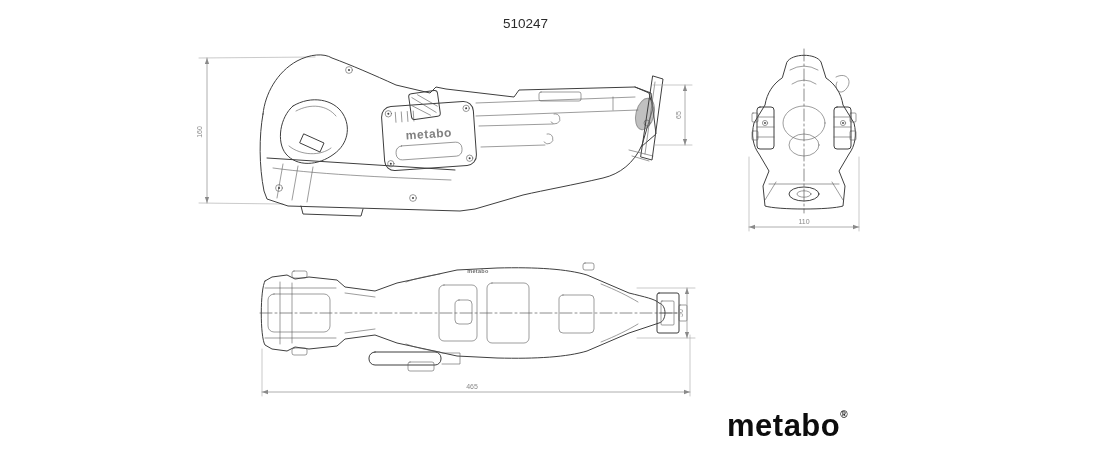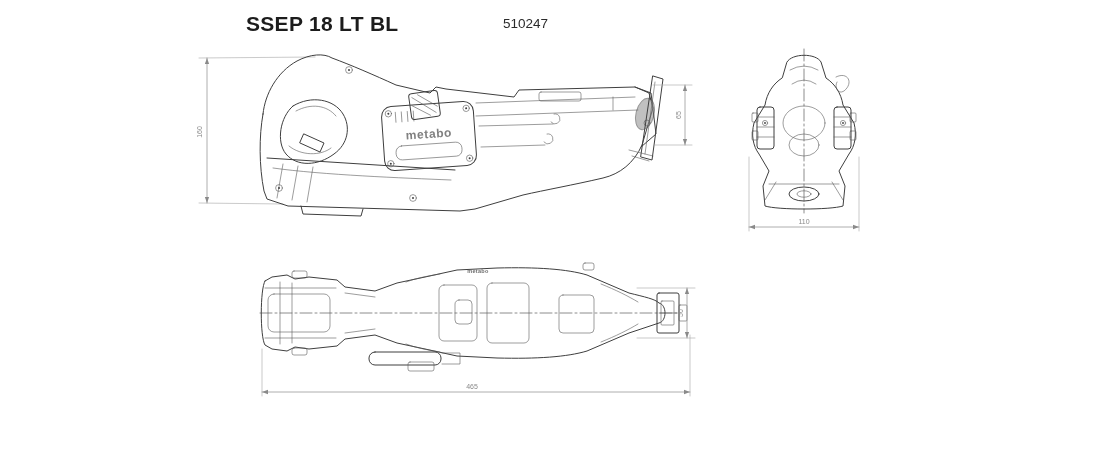--- a/index.html
+++ b/index.html
@@ -36,21 +36,20 @@
   .view .brandtext{fill:#818181;font-size:12px;font-weight:700;letter-spacing:.6px;}
   .view .brandtext-small{fill:#6d6d6d;font-size:5.5px;font-weight:700;letter-spacing:.3px;}
   .view .screwdot{fill:#3f3f3f;stroke:none;}
   .view .boot{fill:#8d8d8d;opacity:.55;}
 </style>
 </head>
 <body>
 
 <div class="page">
 
-  <div class="title">SSEP 18 LT BL</div>
   <div class="article">510247</div>
 
   <svg width="0" height="0" style="position:absolute" aria-hidden="true">
     <defs>
       <marker id="dimArrow" viewBox="0 0 10 8" refX="9" refY="4" markerWidth="9" markerHeight="7" orient="auto-start-reverse">
         <path d="M0,0.8 L9,4 L0,7.2 Z" fill="#8a8a8a" stroke="none"></path>
       </marker>
     </defs>
   </svg>
 
@@ -229,14 +228,15 @@
     </g>
 
     <g>
       <line class="extline" x1="381" y1="36" x2="439" y2="36"></line>
       <line class="extline" x1="381" y1="86" x2="439" y2="86"></line>
       <line class="dimline" x1="431" y1="36" x2="431" y2="86" marker-start="url(#dimArrow)" marker-end="url(#dimArrow)"></line>
       <text class="dimtext" x="427" y="61" text-anchor="middle" transform="rotate(-90 427 61)">50</text>
     </g>
   </svg>
 
+  <div class="logo"><span>metabo</span><sup>®</sup></div>
 
 </div>
 
 </body></html>

